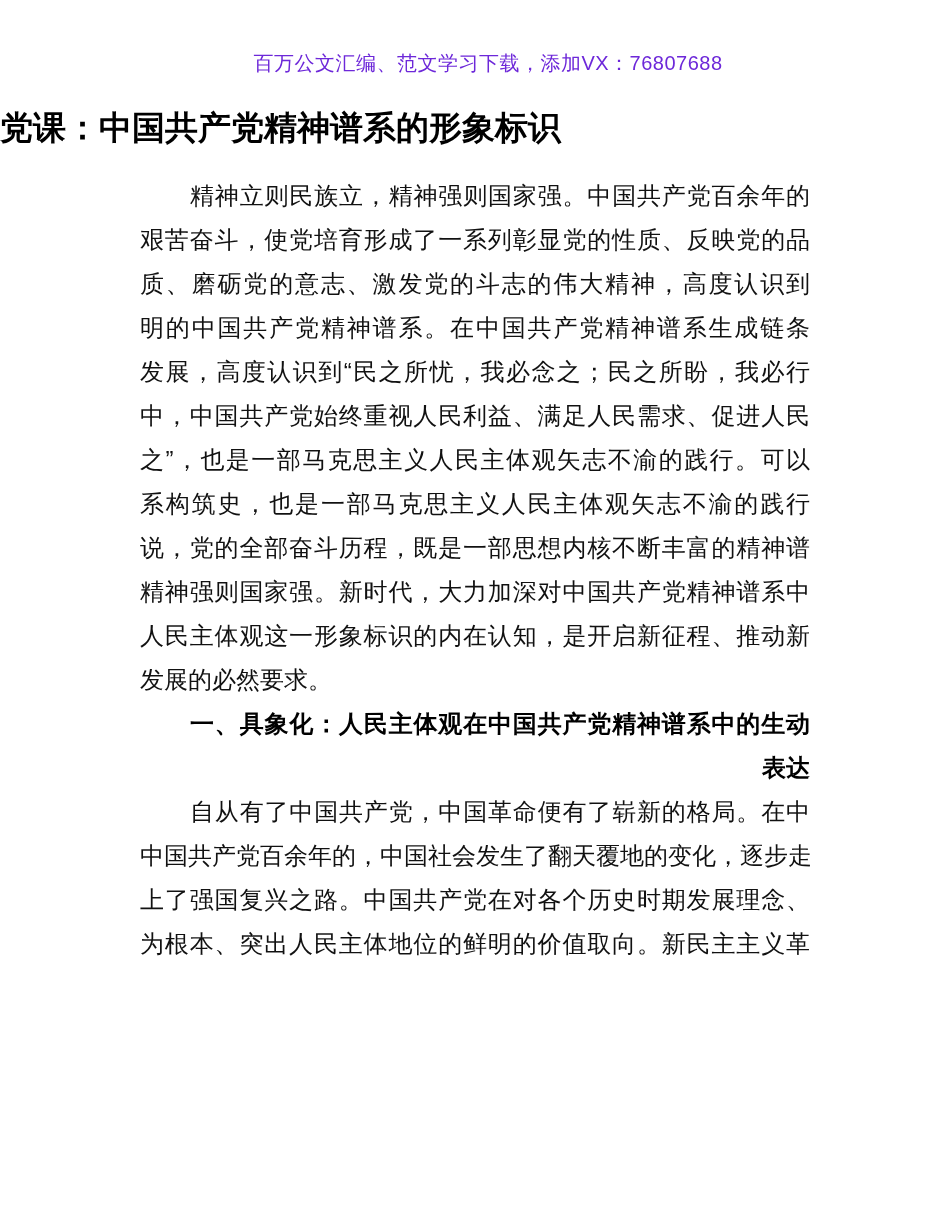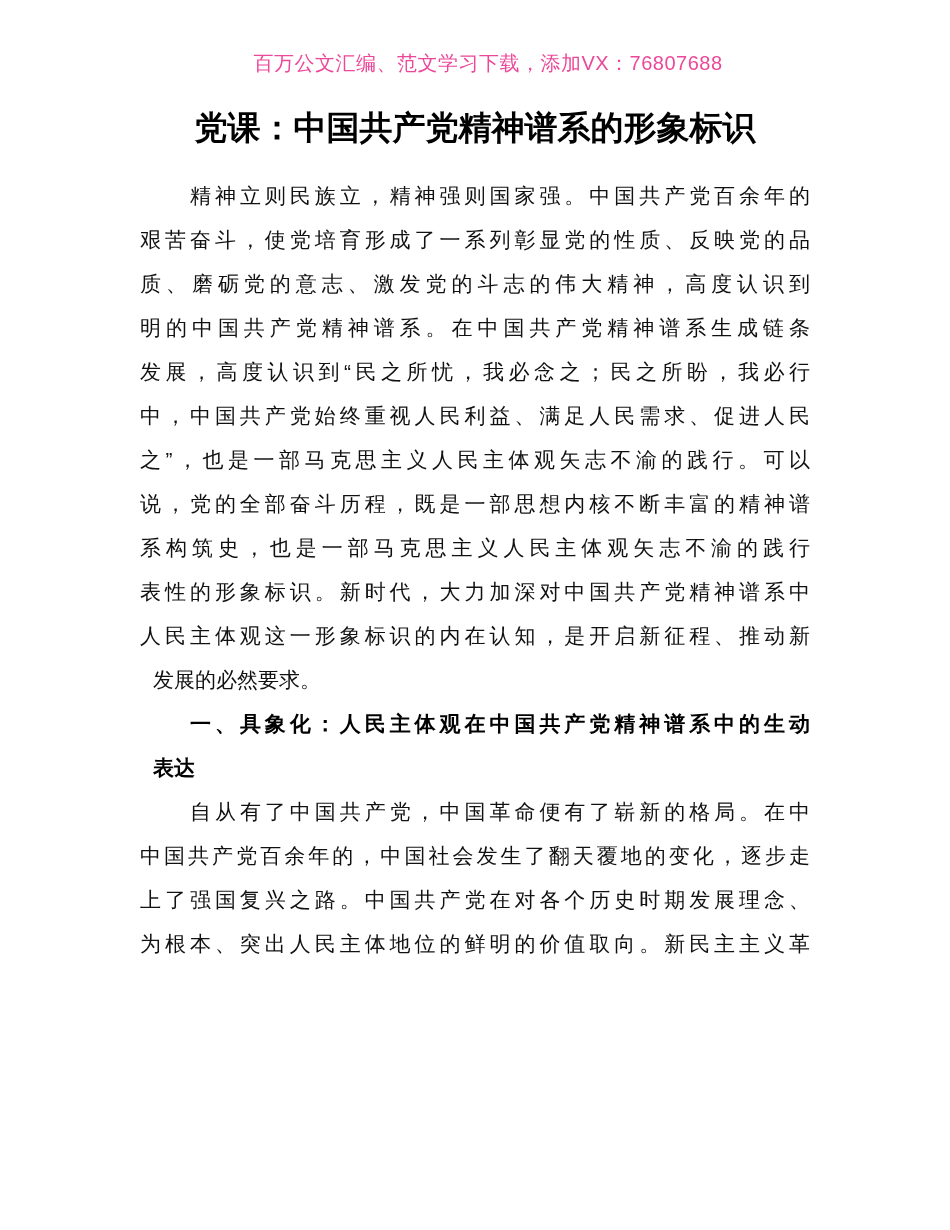--- a/index.html
+++ b/index.html
@@ -14,57 +14,56 @@
     background: #ffffff;
     font-family: "Liberation Sans", sans-serif;
     color: #000000;
     overflow: hidden;
   }
   .watermark {
     margin-top: 52px;
     text-align: center;
     font-size: 20px;
     line-height: 23px;
-    color: #ec4899;
+    color: #6d28d9;
     letter-spacing: 0.5px;
     padding-left: 26px;
   }
   .doc-title {
     margin-top: 34px;
-    text-align: center;
     font-size: 33px;
     line-height: 38px;
     font-weight: bold;
     color: #000000;
   }
   .content {
     margin: 27px 140px 0 140px;
-    font-size: 21px;
+    font-size: 24px;
     line-height: 44px;
     color: #111111;
   }
   .para { margin: 0; }
   .line {
     text-align: justify;
     text-align-last: justify;
     text-justify: inter-character;
     overflow: hidden;
     white-space: nowrap;
   }
   .line.short {
     text-align: left;
     text-align-last: auto;
-    margin-left: 13px;
   }
   .line.indent {
     padding-left: 50px;
   }
   .heading .line {
     font-weight: bold;
     color: #000000;
+    text-align: right;
   }
 </style>
 </head>
 <body>
 
 <div class="page">
 
   <div class="watermark">百万公文汇编、范文学习下载，添加VX：76807688</div>
 
   <h1 class="doc-title">党课：中国共产党精神谱系的形象标识</h1>
@@ -72,23 +71,23 @@
   <div class="content">
 
     <div class="para">
       <div class="line indent">精神立则民族立，精神强则国家强。中国共产党百余年的</div>
       <div class="line">艰苦奋斗，使党培育形成了一系列彰显党的性质、反映党的品</div>
       <div class="line">质、磨砺党的意志、激发党的斗志的伟大精神，高度认识到</div>
       <div class="line">明的中国共产党精神谱系。在中国共产党精神谱系生成链条</div>
       <div class="line">发展，高度认识到“民之所忧，我必念之；民之所盼，我必行</div>
       <div class="line">中，中国共产党始终重视人民利益、满足人民需求、促进人民</div>
       <div class="line">之”，也是一部马克思主义人民主体观矢志不渝的践行。可以</div>
+      <div class="line">系构筑史，也是一部马克思主义人民主体观矢志不渝的践行</div>
       <div class="line">说，党的全部奋斗历程，既是一部思想内核不断丰富的精神谱</div>
-      <div class="line">系构筑史，也是一部马克思主义人民主体观矢志不渝的践行</div>
-      <div class="line">表性的形象标识。新时代，大力加深对中国共产党精神谱系中</div>
+      <div class="line">精神强则国家强。新时代，大力加深对中国共产党精神谱系中</div>
       <div class="line">人民主体观这一形象标识的内在认知，是开启新征程、推动新</div>
       <div class="line short">发展的必然要求。</div>
     </div>
 
     <div class="para heading">
       <div class="line indent">一、具象化：人民主体观在中国共产党精神谱系中的生动</div>
       <div class="line short">表达</div>
     </div>
 
     <div class="para">

